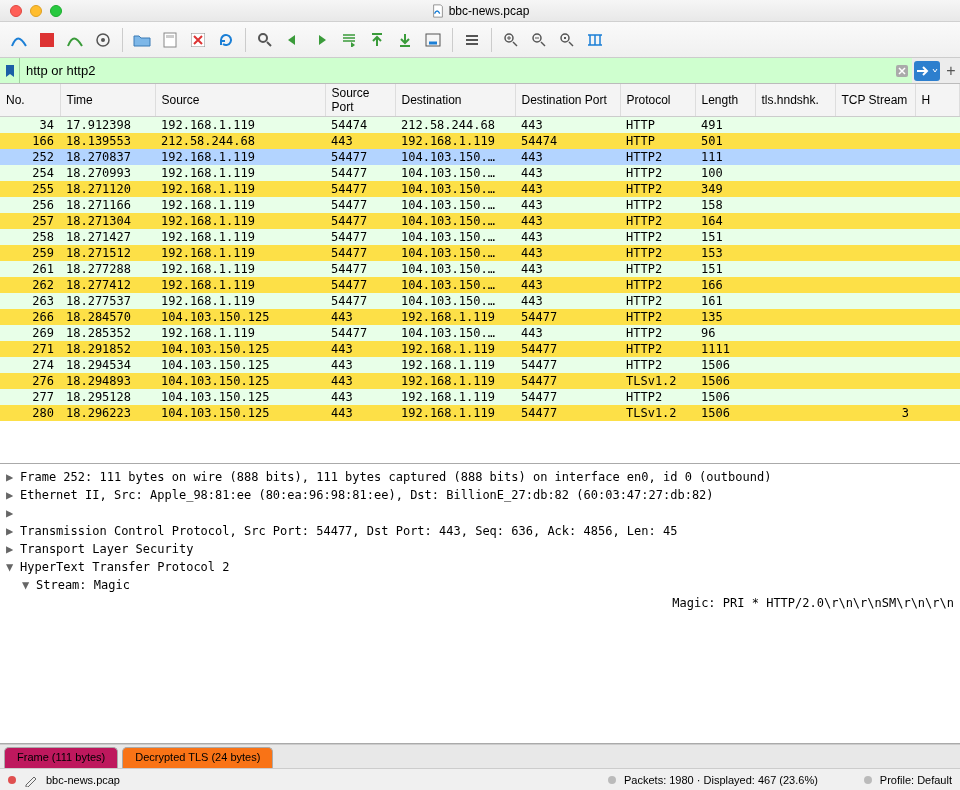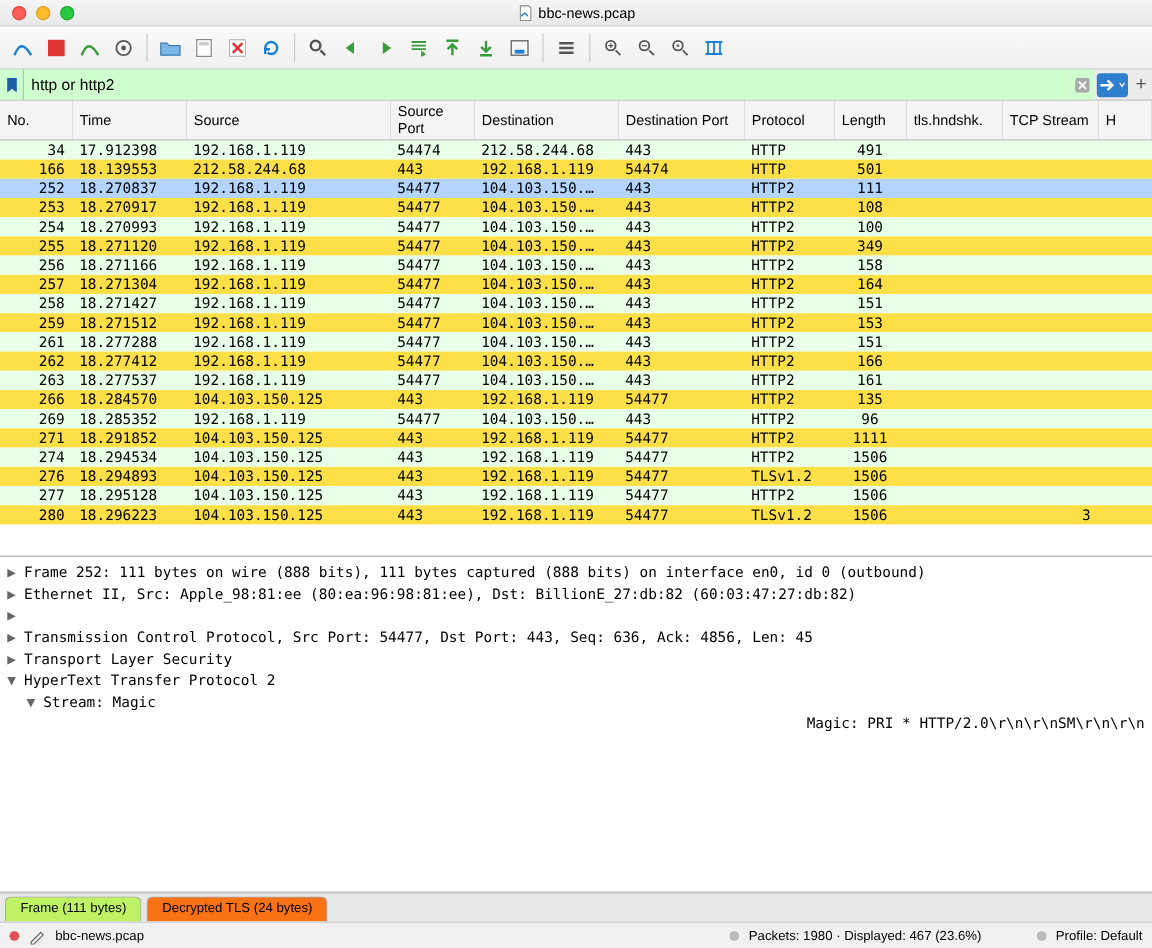--- a/index.html
+++ b/index.html
@@ -83,21 +83,21 @@
 .pkt-table tr.even { background:#e8ffe8; }
 .pkt-table tr.odd  { background:#fde047; }
 .pkt-table tr.sel  { background:#b3d4ff !important; }
 .col-no{text-align:right; width:60px;}
 .col-time{width:95px;}
 .col-src{width:170px;}
 .col-sport{width:70px;}
 .col-dst{width:120px;}
 .col-dport{width:105px;}
 .col-proto{width:75px;}
-.col-len{text-align:center; width:60px;}
+.col-len{text-align:left; width:60px;}
 .col-hnd{width:80px;}
 .col-stream{width:80px; text-align:right;}
 .detail-pane {
   flex:1;
   background:#fff;
   overflow:auto;
   font-family: Menlo, Consolas, monospace;
   font-size:12px;
   padding:4px 6px;
   border-bottom:1px solid #aaa;
@@ -107,21 +107,21 @@
 .ind1{ padding-left:16px;}
 .ind2{ padding-left:40px;justify-content:flex-end;}
 .tab-bar {
   height:24px; background:#e8e8e8; border-top:1px solid #ccc; display:flex;
 }
 .tab {
   border:1px solid #aaa; border-bottom:none; border-top-left-radius:5px;border-top-right-radius:5px;
   padding:3px 12px; margin-top:2px; margin-left:4px; background:#f97316;
   font-size:11px;
 }
-.tab.active{ background:#bef264; }
+.tab.active{ background:#be185d; }
 .status-bar{
   height:22px; background:#f0f0f0; border-top:1px solid #ccc;
   display:flex; align-items:center; padding:0 8px; font-size:11px; gap:8px;
 }
 .dot{ width:8px;height:8px;border-radius:50%; background:#bbb; display:inline-block;}
 .dot.red{ background:#e05050;}
 .status-bar .spacer{flex:1;}
 svg{display:block;}
 </style>
 </head>
@@ -340,33 +340,20 @@
           <td class="col-src">192.168.1.119</td>
           <td class="col-sport">54477</td>
           <td class="col-dst">104.103.150.…</td>
           <td class="col-dport">443</td>
           <td class="col-proto">HTTP2</td>
           <td class="col-len">111</td>
           <td class="col-hnd"></td>
           <td class="col-stream"></td>
           <td class=""></td>
         </tr>
-        <tr class="odd">
-          <td class="col-no">253</td>
-          <td class="col-time">18.270917</td>
-          <td class="col-src">192.168.1.119</td>
-          <td class="col-sport">54477</td>
-          <td class="col-dst">104.103.150.…</td>
-          <td class="col-dport">443</td>
-          <td class="col-proto">HTTP2</td>
-          <td class="col-len">108</td>
-          <td class="col-hnd"></td>
-          <td class="col-stream"></td>
-          <td class=""></td>
-        </tr>
         <tr class="even">
           <td class="col-no">254</td>
           <td class="col-time">18.270993</td>
           <td class="col-src">192.168.1.119</td>
           <td class="col-sport">54477</td>
           <td class="col-dst">104.103.150.…</td>
           <td class="col-dport">443</td>
           <td class="col-proto">HTTP2</td>
           <td class="col-len">100</td>
           <td class="col-hnd"></td>

